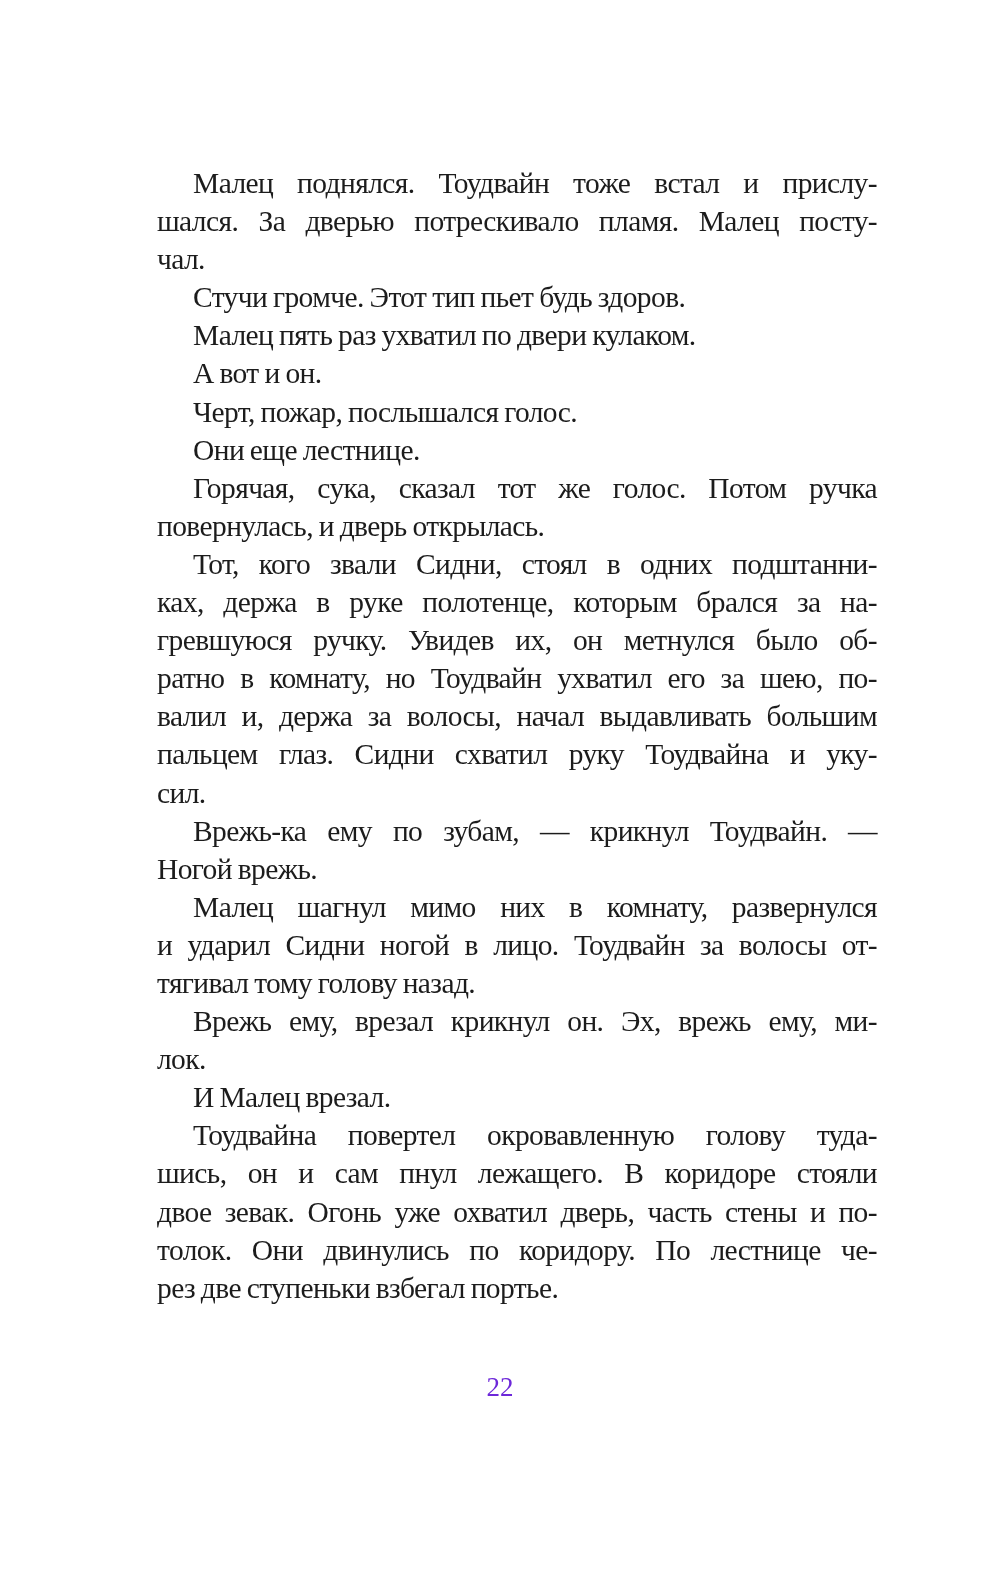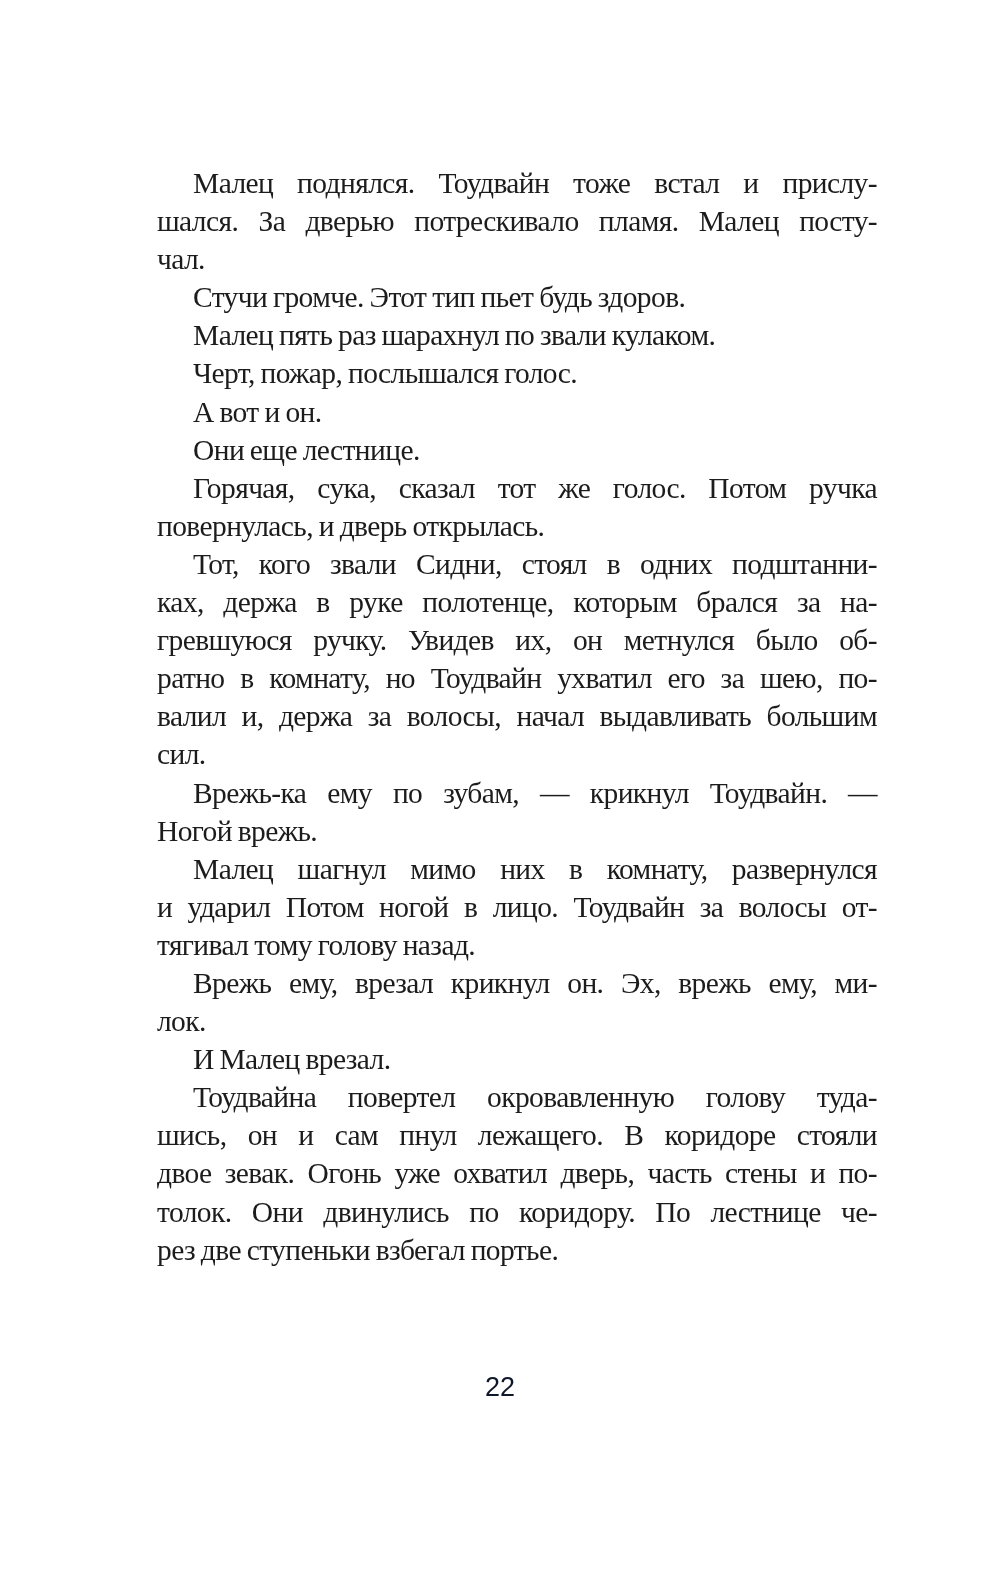--- a/index.html
+++ b/index.html
@@ -44,79 +44,80 @@
     }
     .line.last {
       text-align-last: left;
     }
     .page-number {
       position: absolute;
       top: 1360px;
       left: 0;
       width: 1000px;
       text-align: center;
-      font-family: Liberation Sans, sans-serif;
+      font-family: Liberation Serif, serif;
       font-size: 27px;
-      color: #0f172a;
+      color: #6d28d9;
     }
   </style>
 </head>
 <body>
 
 <div class="page">
   <div class="text-block">
 
     <div>
       <span class="line first">Малец поднялся. Тоудвайн тоже встал и прислу-</span>
       <span class="line">шался. За дверью потрескивало пламя. Малец посту-</span>
       <span class="line last">чал.</span>
     </div>
 
     <div>
       <span class="line first last">Стучи громче. Этот тип пьет будь здоров.</span>
     </div>
 
     <div>
-      <span class="line first last">Малец пять раз шарахнул по звали кулаком.</span>
+      <span class="line first last">Малец пять раз ухватил по двери кулаком.</span>
+    </div>
+
+    <div>
+      <span class="line first last">А вот и он.</span>
     </div>
 
     <div>
       <span class="line first last">Черт, пожар, послышался голос.</span>
-    </div>
-
-    <div>
-      <span class="line first last">А вот и он.</span>
     </div>
 
     <div>
       <span class="line first last">Они еще лестнице.</span>
     </div>
 
     <div>
       <span class="line first">Горячая, сука, сказал тот же голос. Потом ручка</span>
       <span class="line last">повернулась, и дверь открылась.</span>
     </div>
 
     <div>
       <span class="line first">Тот, кого звали Сидни, стоял в одних подштанни-</span>
       <span class="line">ках, держа в руке полотенце, которым брался за на-</span>
       <span class="line">гревшуюся ручку. Увидев их, он метнулся было об-</span>
       <span class="line">ратно в комнату, но Тоудвайн ухватил его за шею, по-</span>
       <span class="line">валил и, держа за волосы, начал выдавливать большим</span>
+      <span class="line">пальцем глаз. Сидни схватил руку Тоудвайна и уку-</span>
       <span class="line last">сил.</span>
     </div>
 
     <div>
       <span class="line first">Врежь-ка ему по зубам, — крикнул Тоудвайн. —</span>
       <span class="line last">Ногой врежь.</span>
     </div>
 
     <div>
       <span class="line first">Малец шагнул мимо них в комнату, развернулся</span>
-      <span class="line">и ударил Потом ногой в лицо. Тоудвайн за волосы от-</span>
+      <span class="line">и ударил Сидни ногой в лицо. Тоудвайн за волосы от-</span>
       <span class="line last">тягивал тому голову назад.</span>
     </div>
 
     <div>
       <span class="line first">Врежь ему, врезал крикнул он. Эх, врежь ему, ми-</span>
       <span class="line last">лок.</span>
     </div>
 
     <div>
       <span class="line first last">И Малец врезал.</span>

